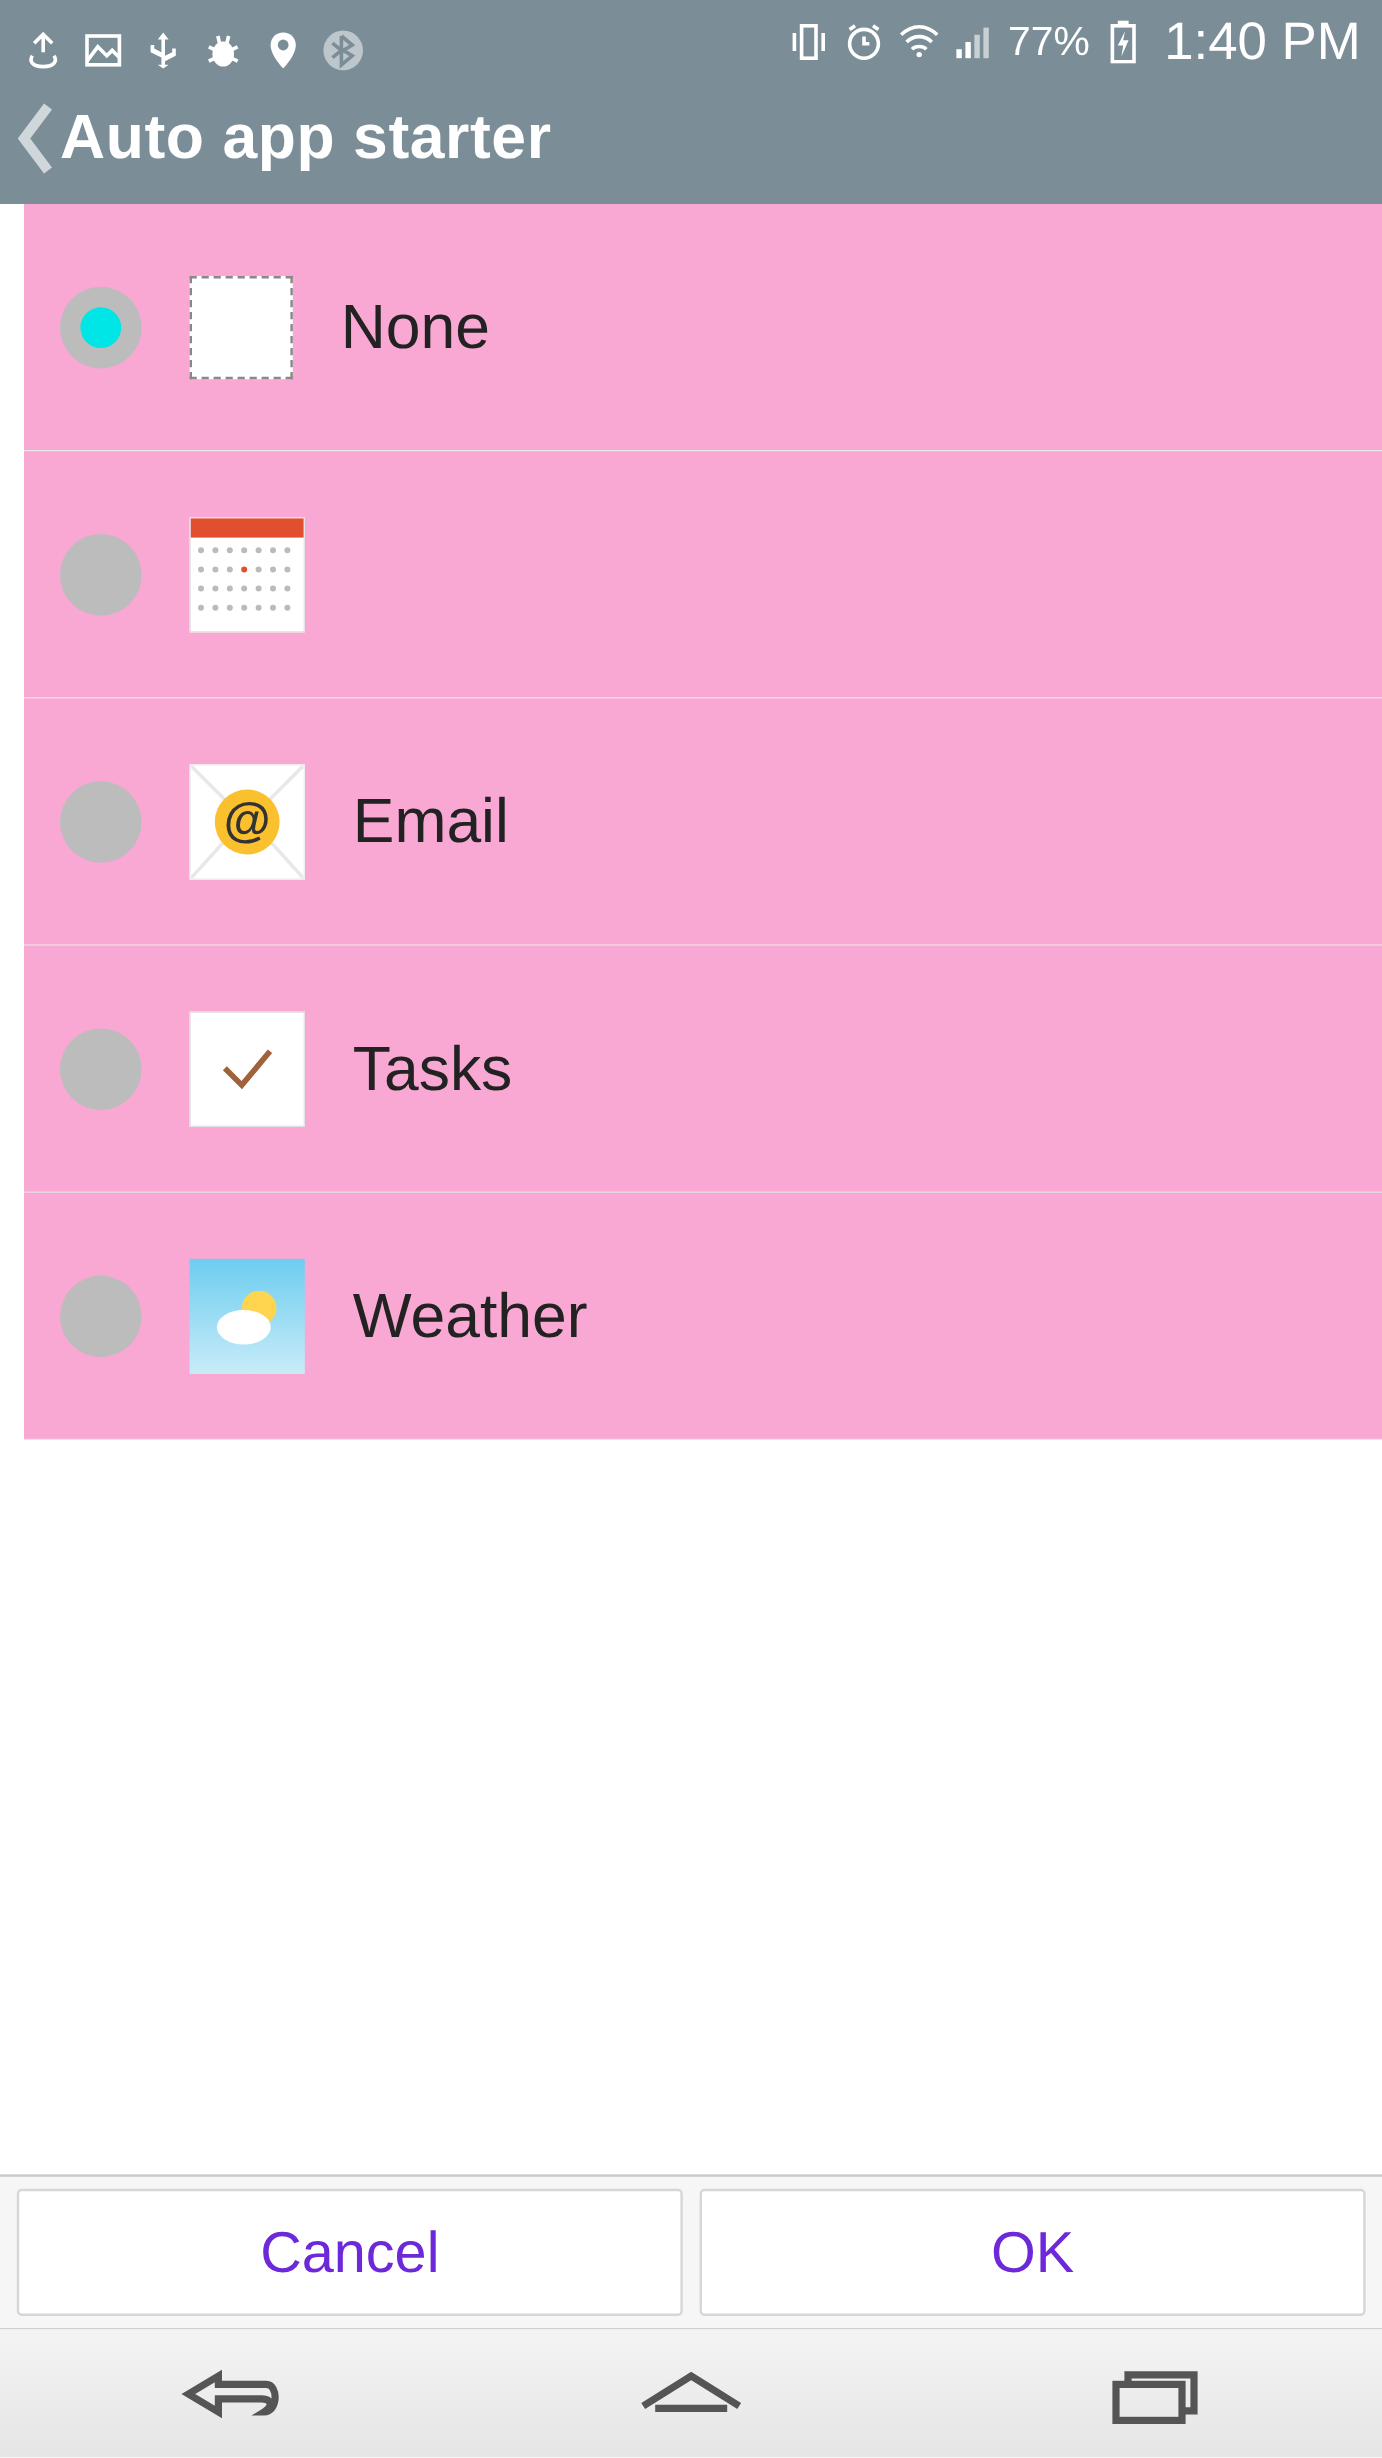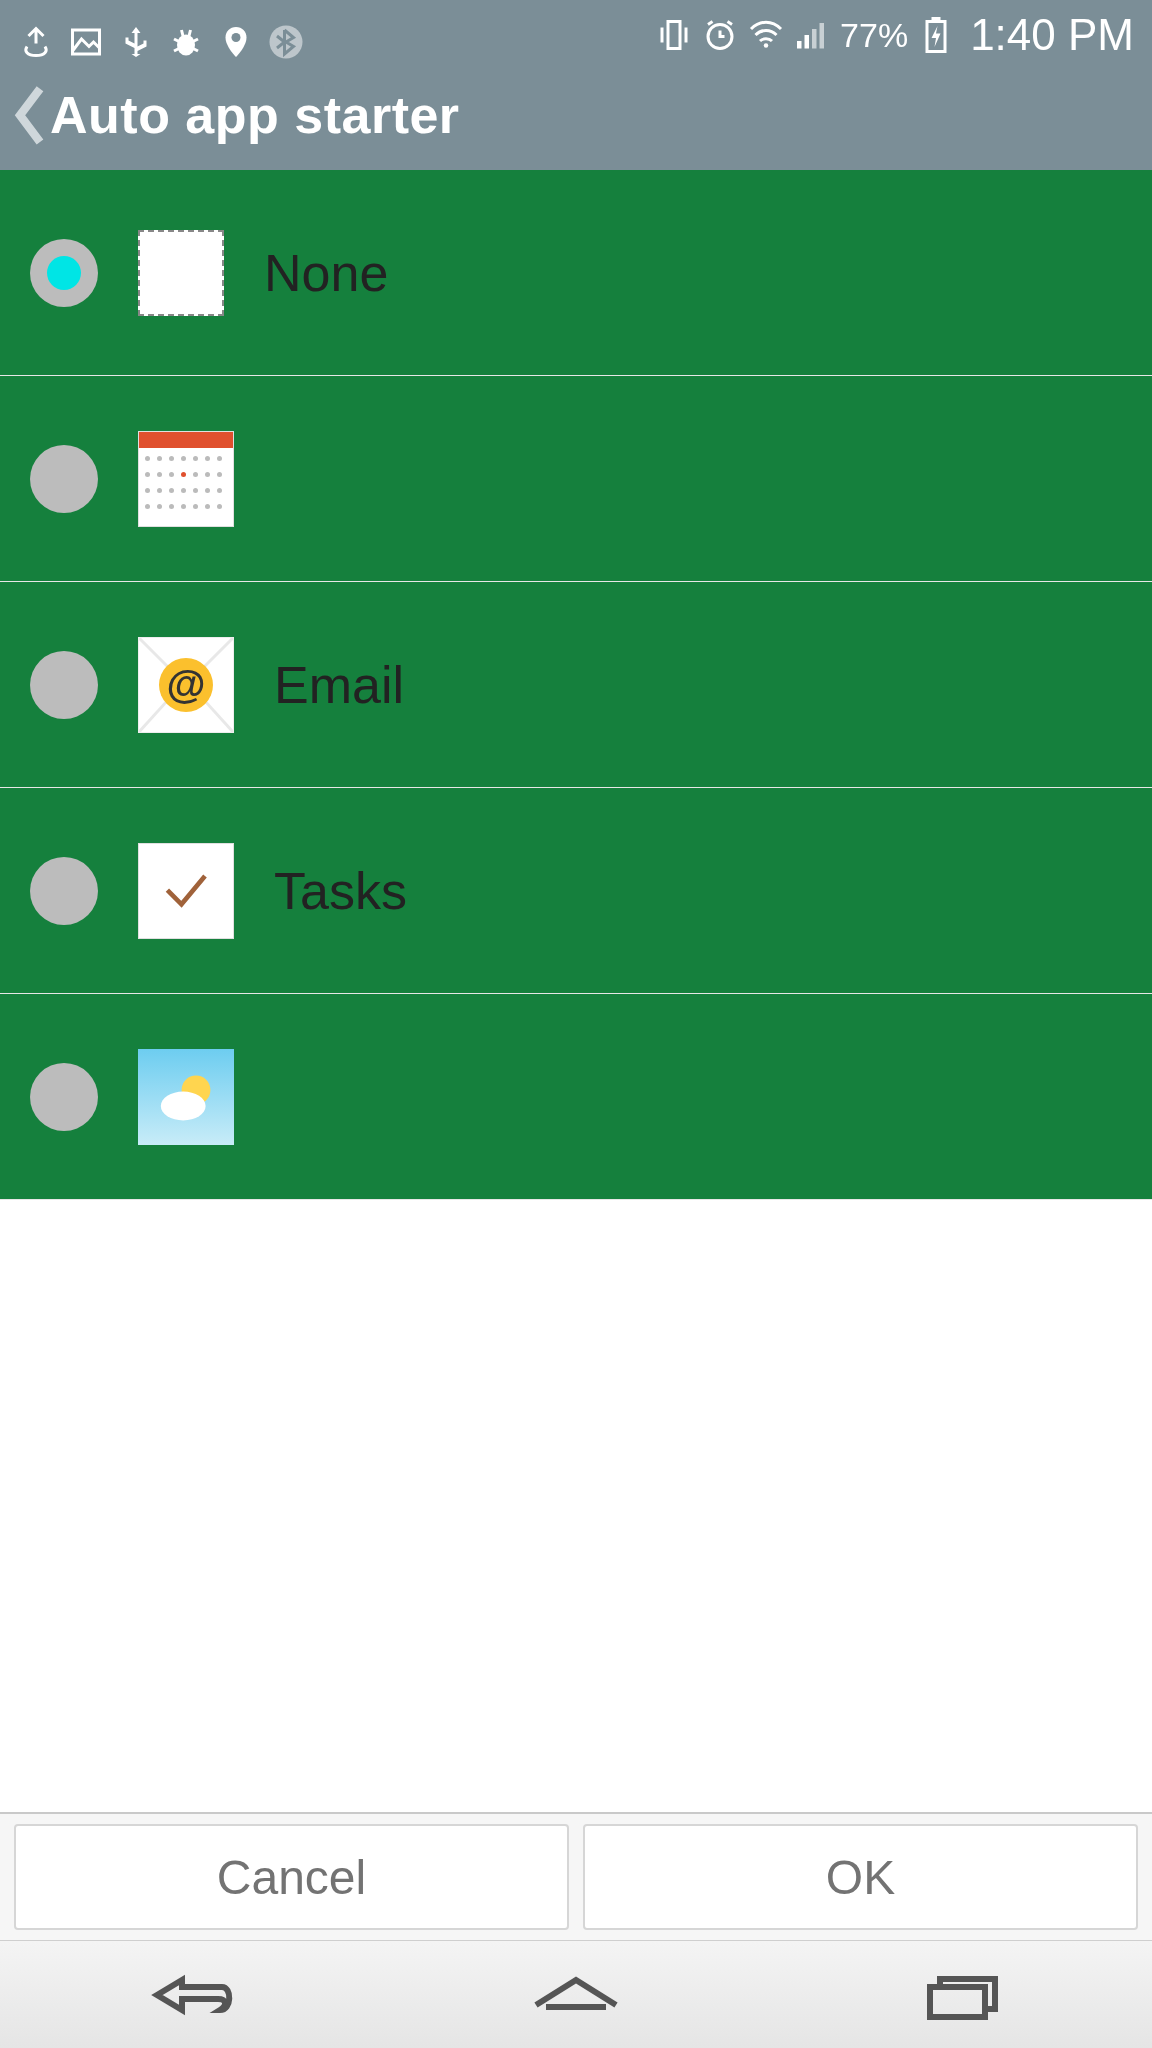--- a/index.html
+++ b/index.html
@@ -26,21 +26,21 @@
     padding:0 10px; color:#fff;
   }
   .back-chevron { width:40px; height:60px; display:flex; align-items:center; justify-content:center; }
   .back-chevron svg{stroke:#cfd7db; stroke-width:5; fill:none;}
   .header-title { font-size:52px; font-weight:700; letter-spacing:0.5px;}
 
   
   .list { display:flex; flex-direction:column; }
   .row {
     height:206px; display:flex; align-items:center; padding:0 20px;
-    border-bottom:1px solid #e7e7e7; background:#15803d;
+    border-bottom:1px solid #e7e7e7; background:#f9a8d4;margin-left:20px;
   }
   .radio {
     width:68px; height:68px; border-radius:50%; background:#bcbcbc;
     display:flex; align-items:center; justify-content:center; flex-shrink:0;
     margin-right:40px; margin-left:10px;
   }
   .radio.selected::after {
     content:""; width:34px; height:34px; border-radius:50%; background:#00e5e5;
   }
   .app-icon {
@@ -69,21 +69,21 @@
   .filler { flex:1; background:#fff; }
 
   
   .button-bar {
     height:128px; display:flex; gap:14px; padding:10px 14px;
     background:#f6f6f6; border-top:2px solid #c9c9c9;
   }
   .btn {
     flex:1; border:2px solid #d6d6d6; border-radius:4px; background:#fff;
     display:flex; align-items:center; justify-content:center;
-    font-size:48px; color:#737373;
+    font-size:48px; color:#6d28d9;
   }
 
   
   .navbar {
     height:108px; background:linear-gradient(#f4f4f4,#e5e5e5);
     display:flex; align-items:center; justify-content:space-around;
     border-top:1px solid #cfcfcf;
   }
   .nav-btn { width:120px; height:70px; display:flex; align-items:center; justify-content:center;}
   .nav-btn svg{stroke:#555; stroke-width:6; fill:none; width:100%; height:100%;}
@@ -258,20 +258,21 @@
     </div>
 
     <div class="row">
       <div class="radio"></div>
       <div class="app-icon icon-weather">
         <svg viewBox="0 0 48 48">
             <circle cx="30" cy="20" r="9" fill="#FFD54F"></circle>
             <ellipse cx="22" cy="30" rx="14" ry="9" fill="#fff"></ellipse>
           </svg>
       </div>
+      <div class="row-label">Weather</div>
     </div>
 
   </div>
 
   <div class="filler"></div>
 
   <div class="button-bar">
     <div class="btn">Cancel</div>
     <div class="btn">OK</div>
   </div>

